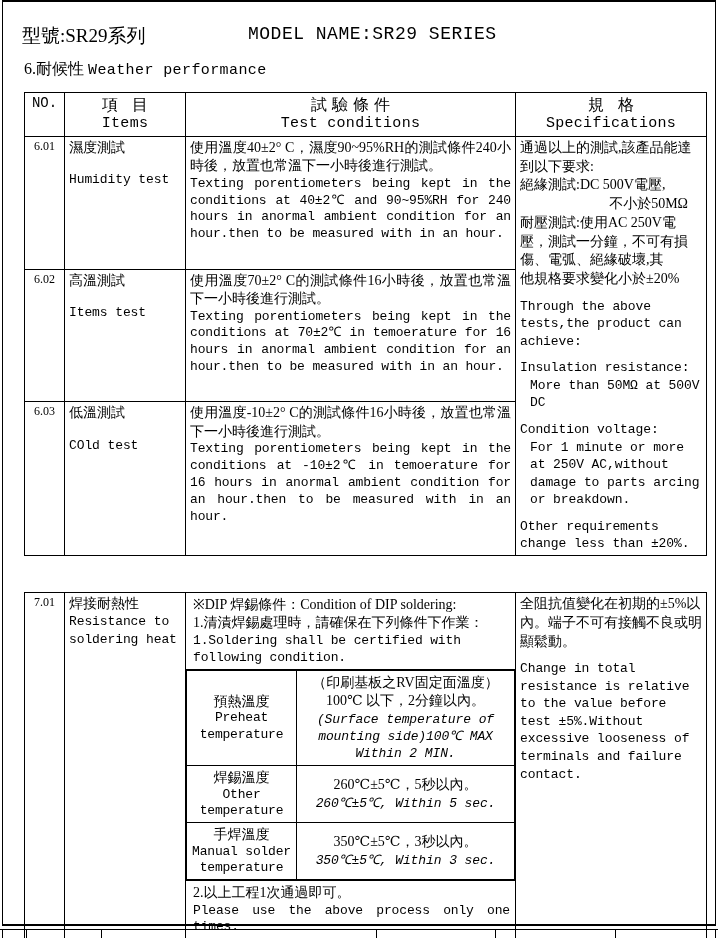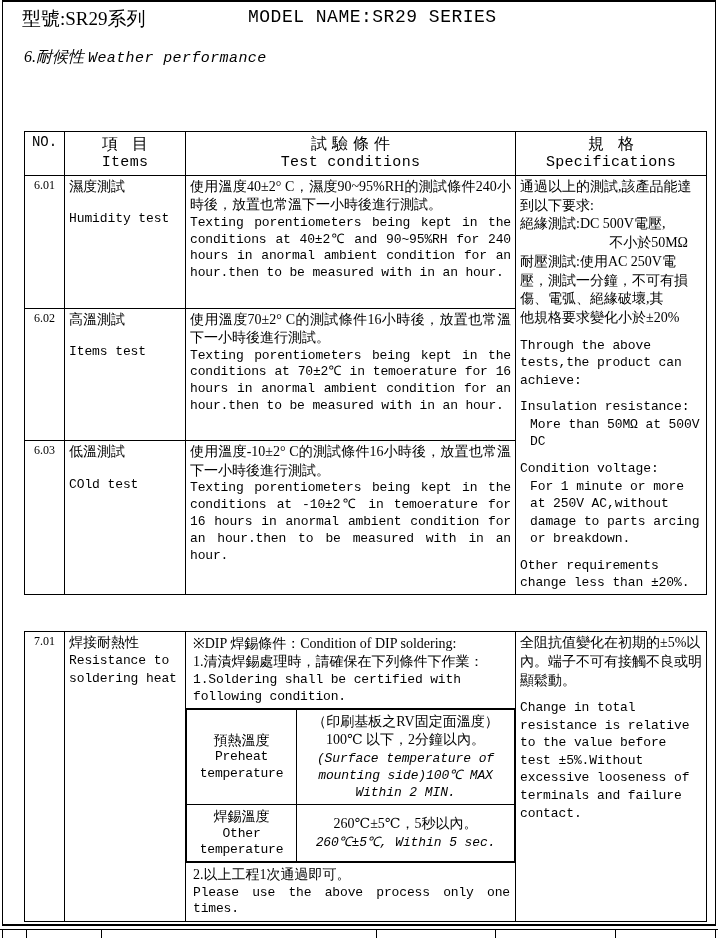--- a/index.html
+++ b/index.html
@@ -18,21 +18,21 @@
   .page {
     position: relative;
     width: 718px;
     height: 938px;
     box-sizing: border-box;
   }
   
   .title-row {
     position: absolute;
     left: 0;
-    top: 6px;
+    top: 23px;
     width: 627px;
     height: 30px;
   }
   .title-cn {
     position: absolute;
     left: 22px;
     top: 0;
     font-size: 19px;
     letter-spacing: 0px;
     white-space: nowrap;
@@ -57,30 +57,29 @@
     font-family: "Liberation Serif", serif;
   }
   .section-heading .sec-cn {
     font-family: "Liberation Serif", "DejaVu Serif", serif;
   }
   .section-heading .sec-en {
     font-family: "Liberation Mono", "DejaVu Sans Mono", monospace;
     font-size: 15px;
     letter-spacing: 0.4px;
   }
-  #heading6 { top: 47px; font-style: italic; }
+  #heading6 { top: 59px; }
   #heading7 { top: 566px; }
 
   
   table.spec {
     position: absolute;
     border-collapse: collapse;
     table-layout: fixed;
     border: 1.2px solid #000;
-    margin-top: 39px;
   }
   table.spec td, table.spec th {
     border: 1px solid #000;
     vertical-align: top;
     padding: 2px 4px;
     font-size: 12px;
     line-height: 1.22;
   }
   
   #table6 {
@@ -419,20 +418,31 @@
                 <td class="sub-name">
                   <span class="n-cn">焊錫溫度</span>
                   <span class="n-en">Other</span>
                   <span class="n-en">temperature</span>
                 </td>
                 <td class="sub-val">
                   <span class="v-cn">260℃±5℃，5秒以內。</span>
                   <span class="v-en">260℃±5℃, Within 5 sec.</span>
                 </td>
               </tr>
+              <tr>
+                <td class="sub-name">
+                  <span class="n-cn">手焊溫度</span>
+                  <span class="n-en">Manual solder</span>
+                  <span class="n-en">temperature</span>
+                </td>
+                <td class="sub-val">
+                  <span class="v-cn">350℃±5℃，3秒以內。</span>
+                  <span class="v-en">350℃±5℃, Within 3 sec.</span>
+                </td>
+              </tr>
             </tbody>
           </table>
 
           <div class="cond-bottom">
             <span class="cond-cn">2.以上工程1次通過即可。</span>
             <span class="cond-en">Please use the above process only one times.</span>
           </div>
         </td>
 
         <td class="cell-spec">

